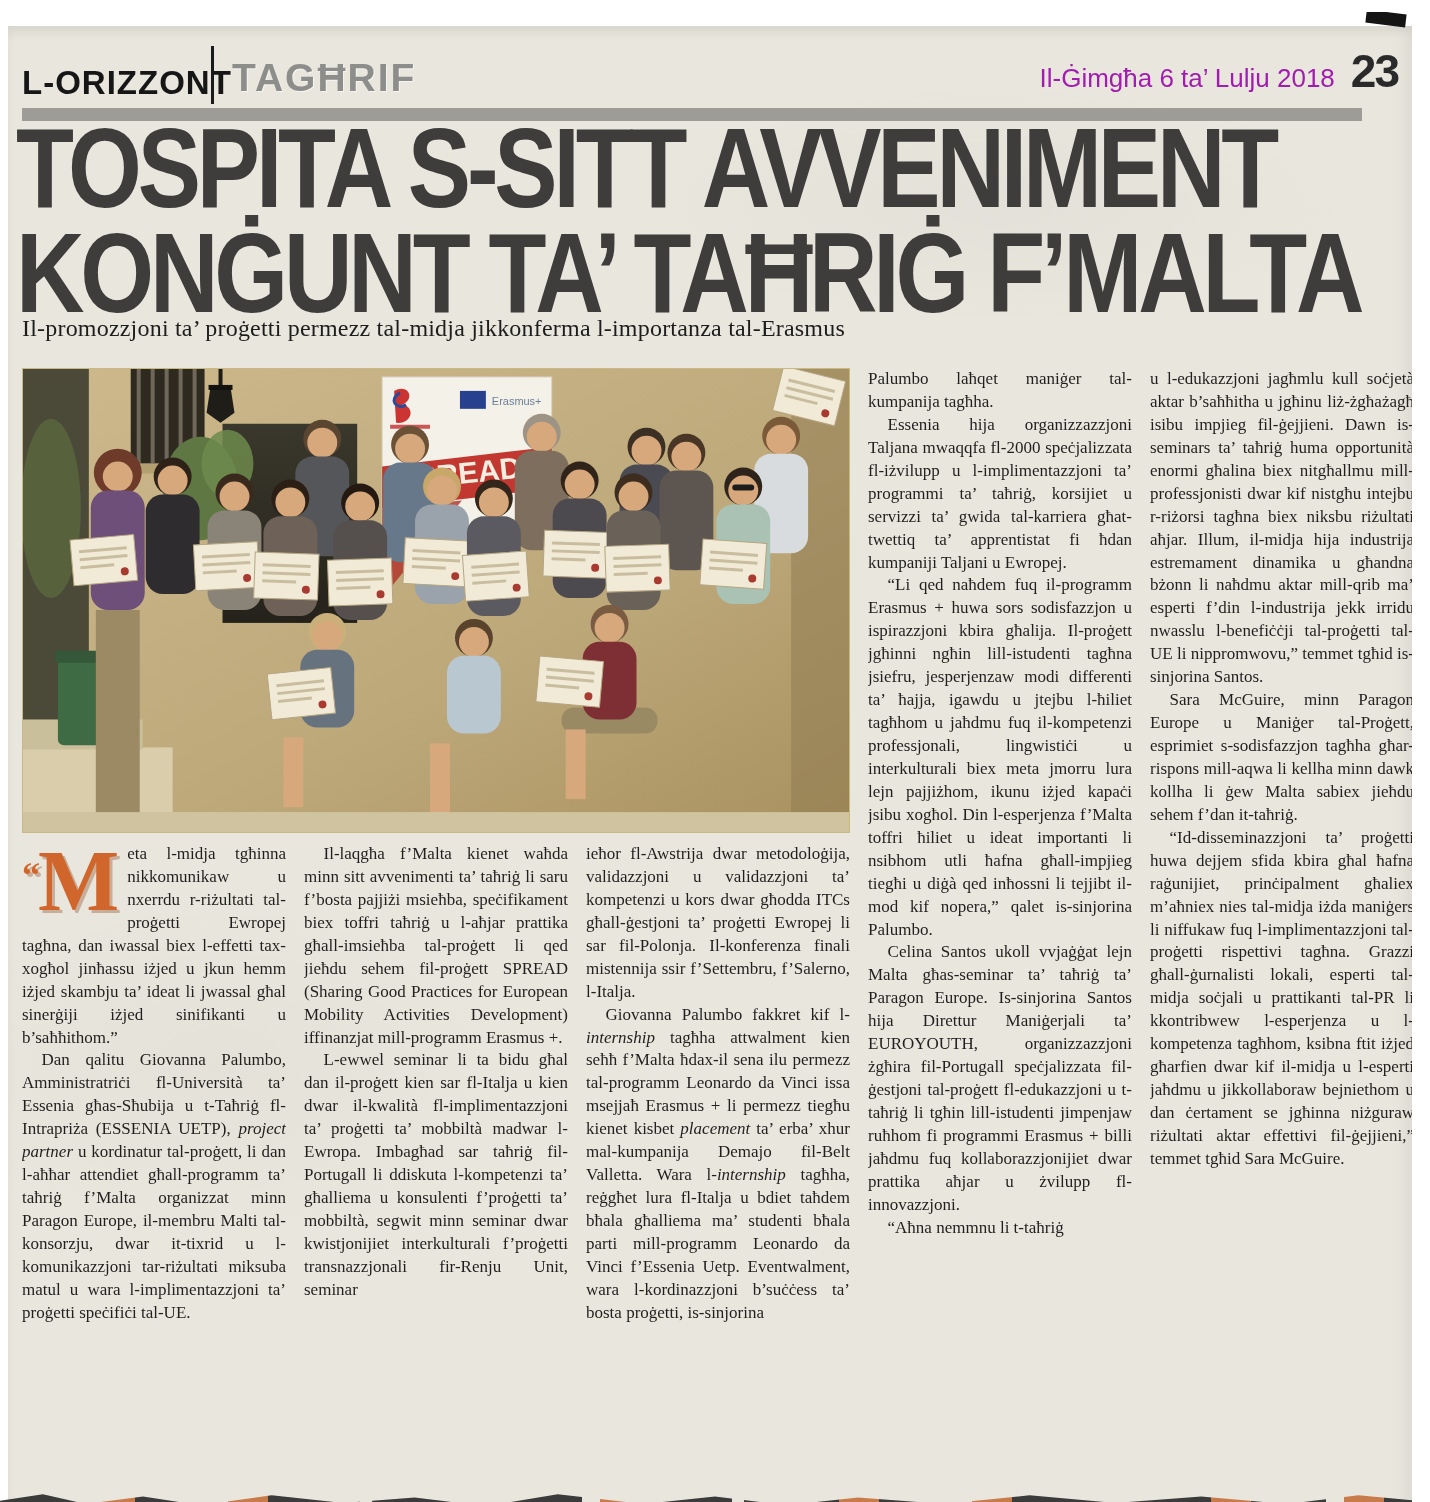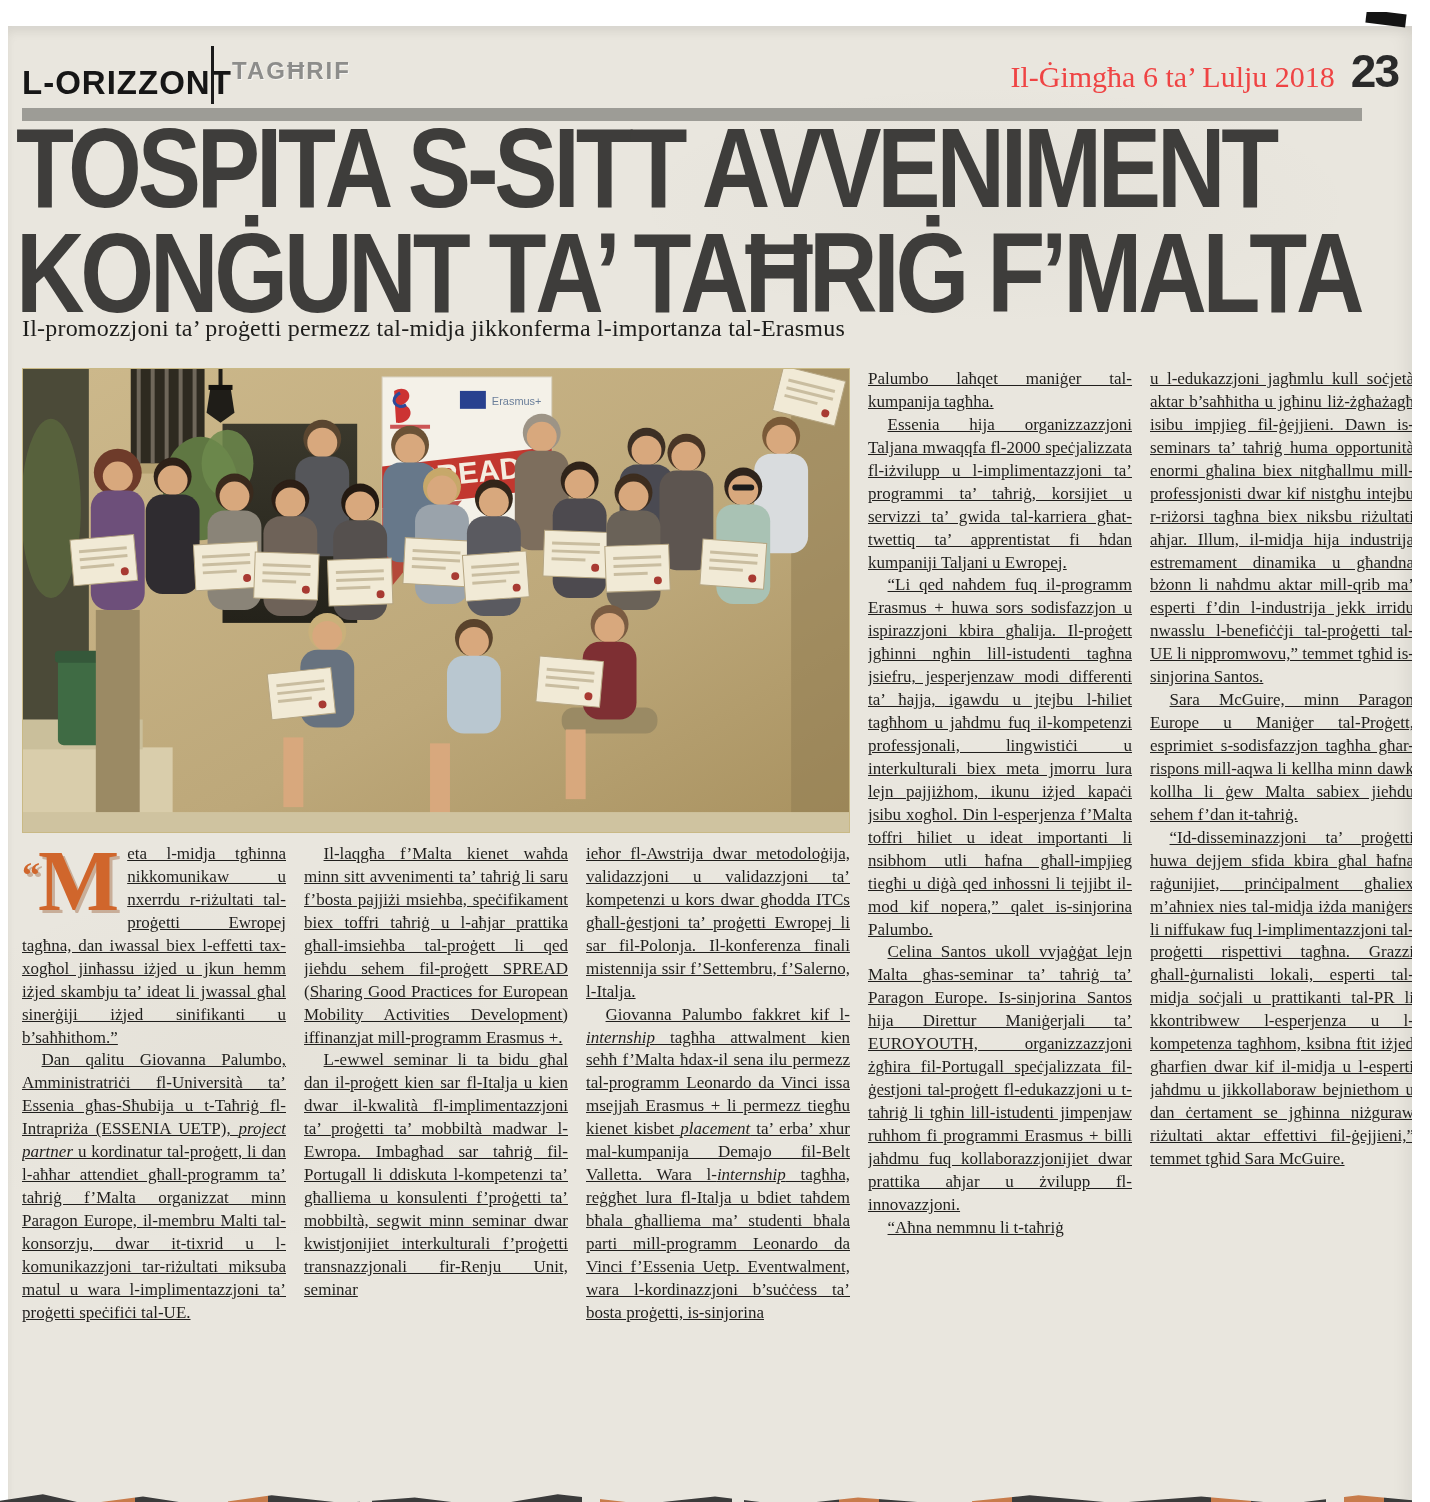--- a/index.html
+++ b/index.html
@@ -10,44 +10,44 @@
   .paper::after{content:"";position:absolute;inset:0;pointer-events:none;
       background:
         radial-gradient(ellipse 600px 200px at 70% 12%, rgba(120,120,120,.05), transparent 60%),
         radial-gradient(ellipse 500px 300px at 15% 70%, rgba(150,140,110,.05), transparent 60%);}
   .corner-mark{position:absolute;right:6px;top:0;width:40px;height:13px;background:#141414;transform:rotate(7deg);}
 
   
   .masthead{position:absolute;left:14px;top:26px;width:1384px;height:66px;}
   .brand{position:absolute;left:8px;bottom:2px;font-size:33px;font-weight:600;letter-spacing:1px;color:#161616;}
   .mast-divider{position:absolute;left:197px;bottom:0;width:3px;height:58px;background:#1a1a1a;}
-  .section-label{position:absolute;left:218px;bottom:19px;font-size:24px;font-weight:bold;letter-spacing:2px;color:#8d8d8b;
+  .section-label{position:absolute;left:218px;bottom:4px;font-size:39px;font-weight:bold;letter-spacing:2px;color:#8d8d8b;
       text-shadow:1px 1px 0 rgba(255,255,255,.6);}
   .mast-right{position:absolute;right:0;bottom:6px;display:flex;align-items:baseline;gap:16px;}
-  .date{font-size:30px;color:#ef4444;font-family:Liberation Serif, serif;}
+  .date{font-size:26px;color:#a21caf;}
   .page-number{font-size:46px;font-weight:900;color:#2a2a2a;letter-spacing:-2px;}
   .graybar{position:absolute;left:22px;top:96px;width:1340px;height:13px;background:#9d9c96;}
 
   
   .headline{position:absolute;left:16px;top:104px;width:1400px;color:#3e3d3b;}
   .headline .hl{display:block;font-weight:bold;font-size:113px;line-height:.93;letter-spacing:-5px;
       transform:scaleX(.84);transform-origin:left center;white-space:nowrap;}
   .subhead{position:absolute;left:22px;top:303px;width:1390px;font-family:"Liberation Serif",serif;
       font-size:24px;color:#1d1d1b;letter-spacing:.2px;}
 
   
   .content{position:absolute;left:22px;top:356px;width:1392px;height:1122px;display:flex;gap:18px;}
   .left-block{width:828px;display:flex;flex-direction:column;}
   .photo-frame{width:828px;height:465px;border:1px solid #c9b985;box-sizing:border-box;background:#a16207;}
   .photo-frame svg{display:block;width:100%;height:100%;}
   .cols{display:flex;gap:18px;flex:1;overflow:hidden;margin-top:10px;}
   .cols-right{display:flex;gap:18px;height:100%;overflow:hidden;flex:1;}
   .right-block{flex:1;}
   .col{flex:1;overflow:hidden;font-family:"Liberation Serif",serif;font-size:17px;line-height:1.35;
-       text-align:justify;color:#201f1d;text-decoration:underline;}
+       text-align:justify;color:#201f1d;}
   .col p{margin:0;}
   .col p.indent{text-indent:1.15em;}
   .col em{font-style:italic;}
   .dropcap{float:left;font-family:"Liberation Serif",serif;font-weight:bold;font-size:86px;line-height:.72;
       padding:8px 8px 0 0;color:#d0662c;text-shadow:3px 3px 0 rgba(140,70,25,.35);}
   .dc-quote{font-size:36px;vertical-align:.65em;margin-right:2px;letter-spacing:-4px;}
 
   
   .torn{position:absolute;left:0;bottom:0;width:1430px;height:22px;
      background:repeating-linear-gradient(90deg,

